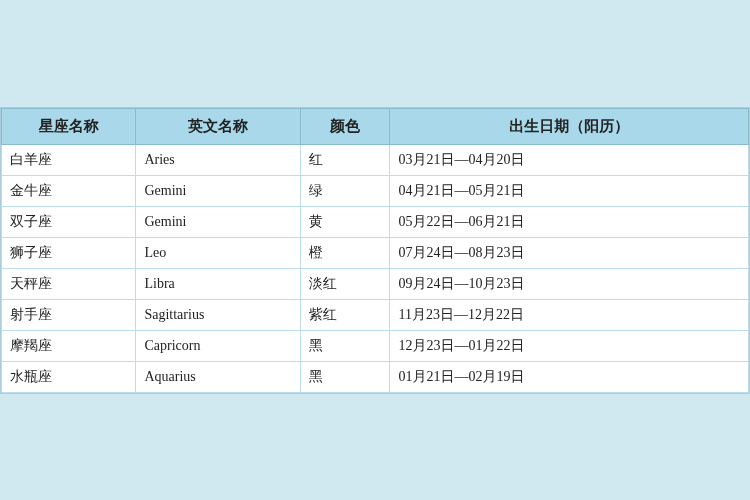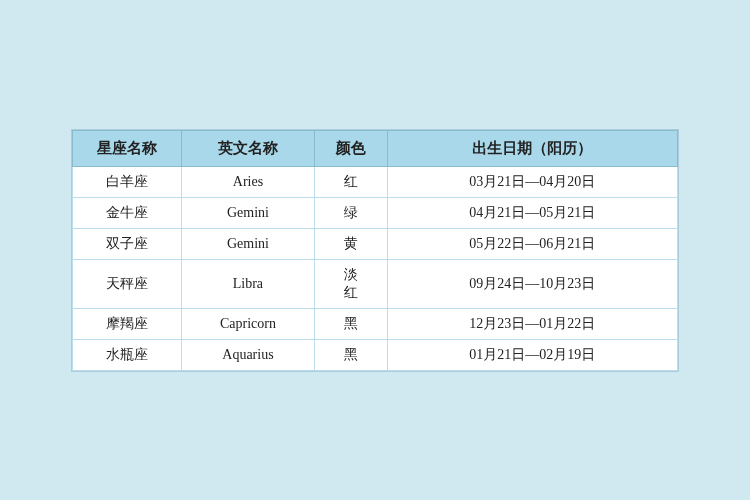--- a/index.html
+++ b/index.html
@@ -14,21 +14,21 @@
       background-color: #d0e8f0;
       display: flex;
       align-items: center;
       justify-content: center;
       font-family: 'SimSun', '宋体', serif;
     }
 
     .table-container {
       background-color: #f5f5f5;
       border: 1px solid #aaccdd;
-      width: 608px;
+      width: 750px;
     }
 
     table {
       width: 100%;
       border-collapse: collapse;
     }
 
     thead tr {
       background-color: #a8d8ea;
     }
@@ -41,22 +41,21 @@
       font-weight: bold;
       color: #222;
     }
 
     tbody tr {
       background-color: #ffffff;
     }
 
     tbody td {
       border: 1px solid #bbddee;
-      padding: 6px 25px;
-      text-align: center;
+      padding: 6px 8px;
       font-size: 14px;
       color: #222;
     }
 
     .col-chinese { width: 18%; }
     .col-english { width: 22%; }
     .col-color   { width: 12%; }
     .col-date    { width: 48%; }
   </style>
 </head>
@@ -85,24 +84,36 @@
           <td>绿</td>
           <td>04月21日—05月21日</td>
         </tr>
         <tr>
           <td>双子座</td>
           <td>Gemini</td>
           <td>黄</td>
           <td>05月22日—06月21日</td>
         </tr>
         <tr>
+          <td>狮子座</td>
+          <td>Leo</td>
+          <td>橙</td>
+          <td>07月24日—08月23日</td>
+        </tr>
+        <tr>
           <td>天秤座</td>
           <td>Libra</td>
           <td>淡红</td>
           <td>09月24日—10月23日</td>
+        </tr>
+        <tr>
+          <td>射手座</td>
+          <td>Sagittarius</td>
+          <td>紫红</td>
+          <td>11月23日—12月22日</td>
         </tr>
         <tr>
           <td>摩羯座</td>
           <td>Capricorn</td>
           <td>黑</td>
           <td>12月23日—01月22日</td>
         </tr>
         <tr>
           <td>水瓶座</td>
           <td>Aquarius</td>

